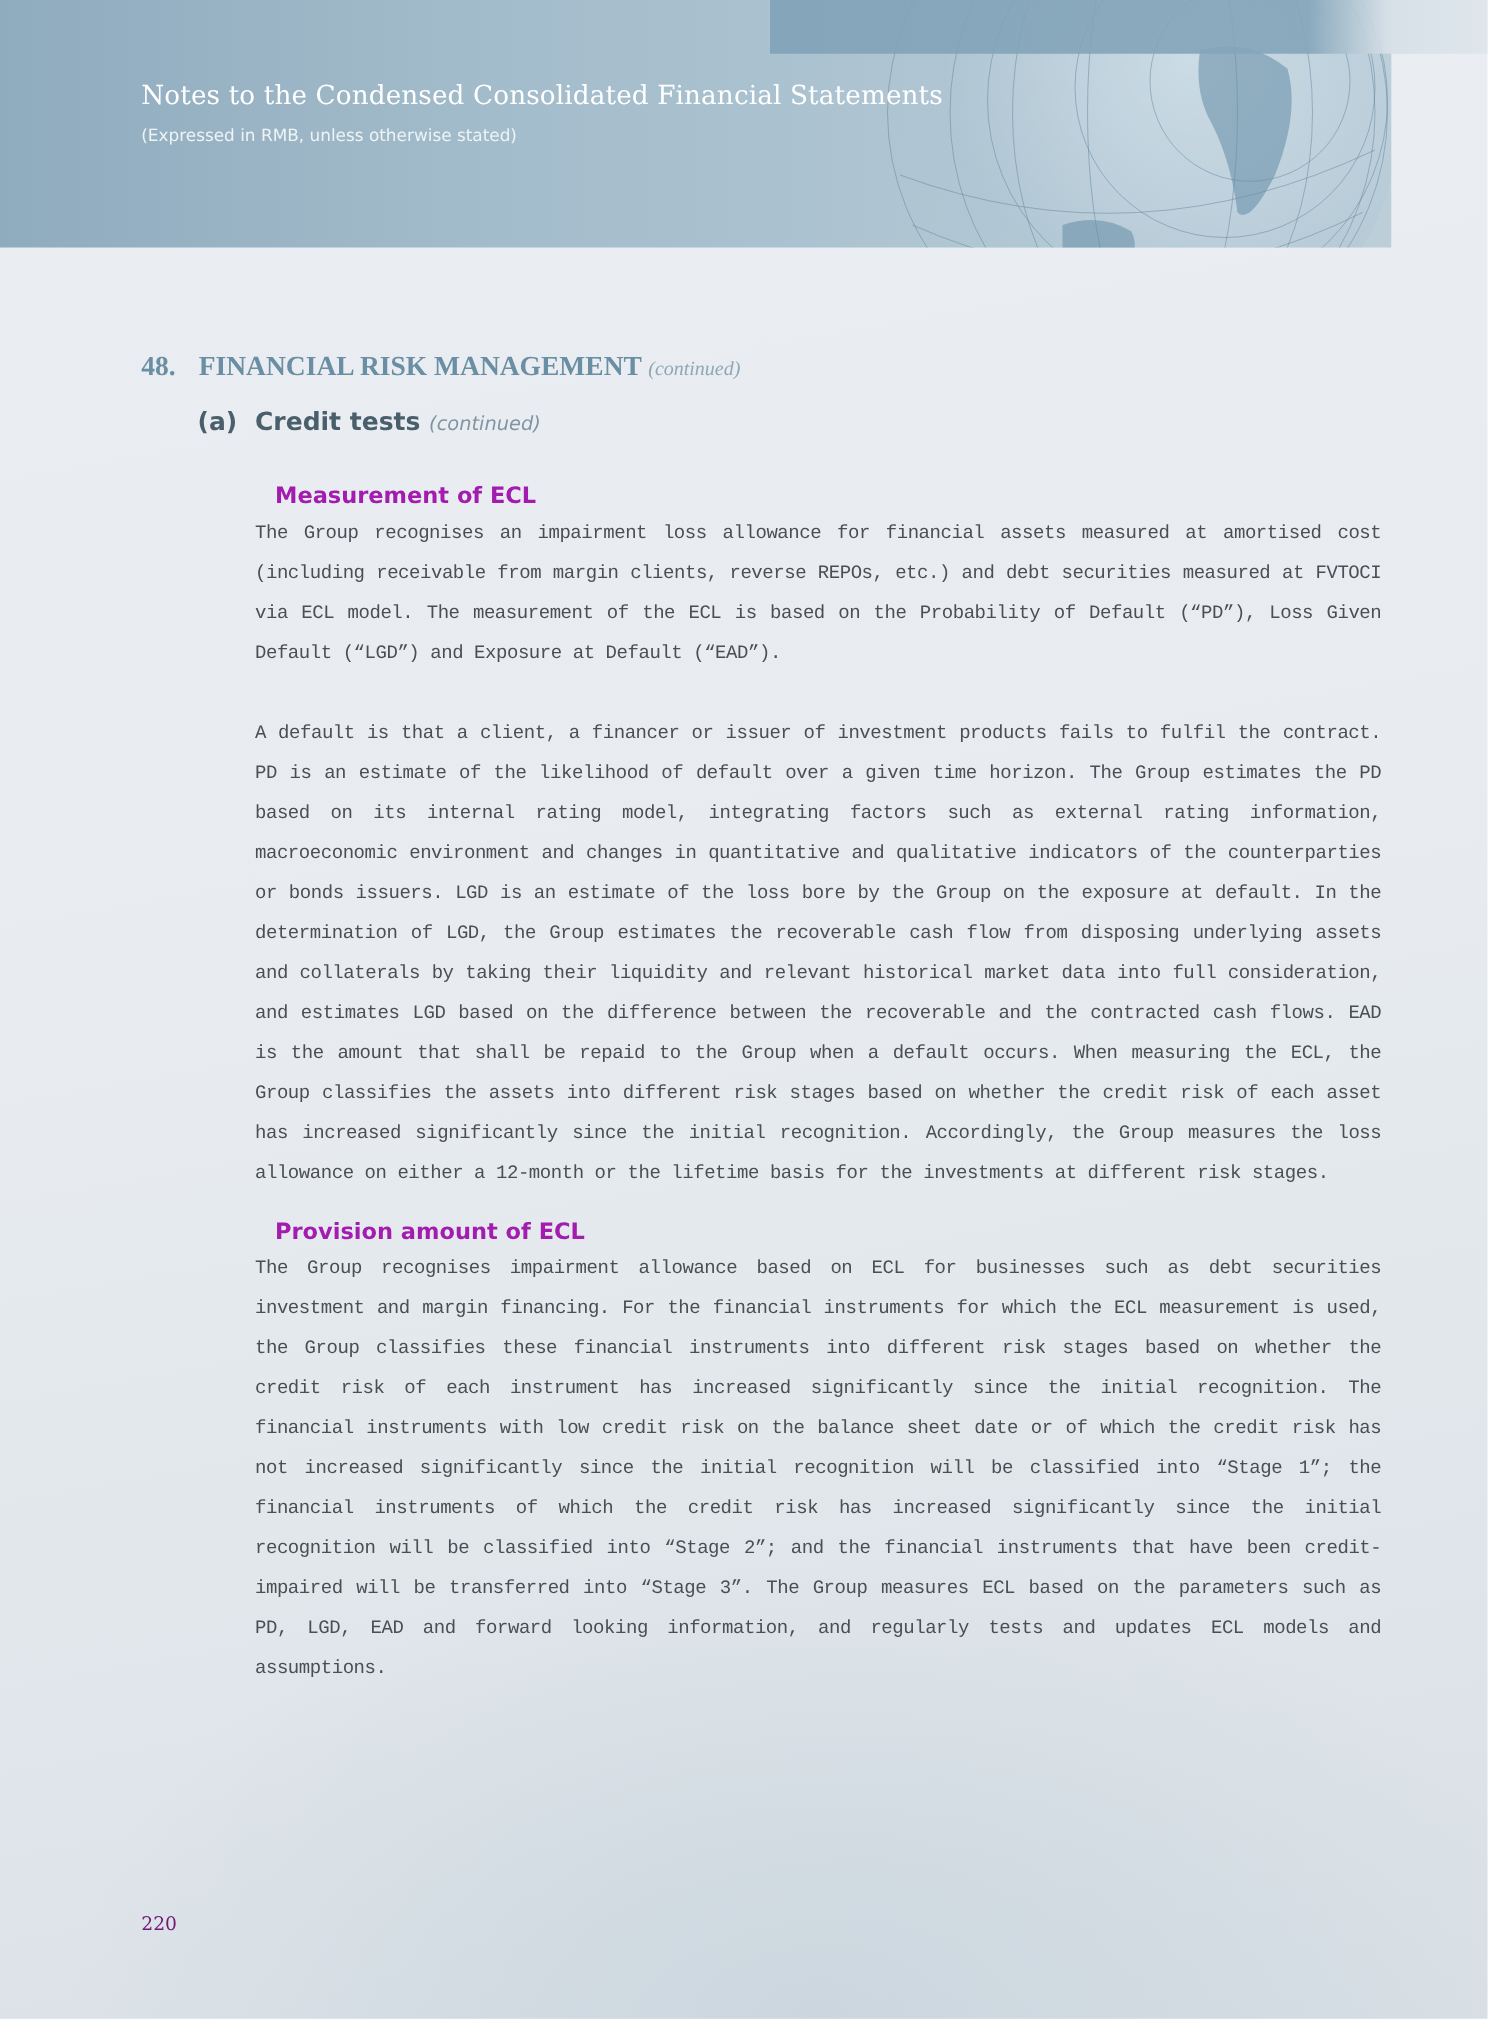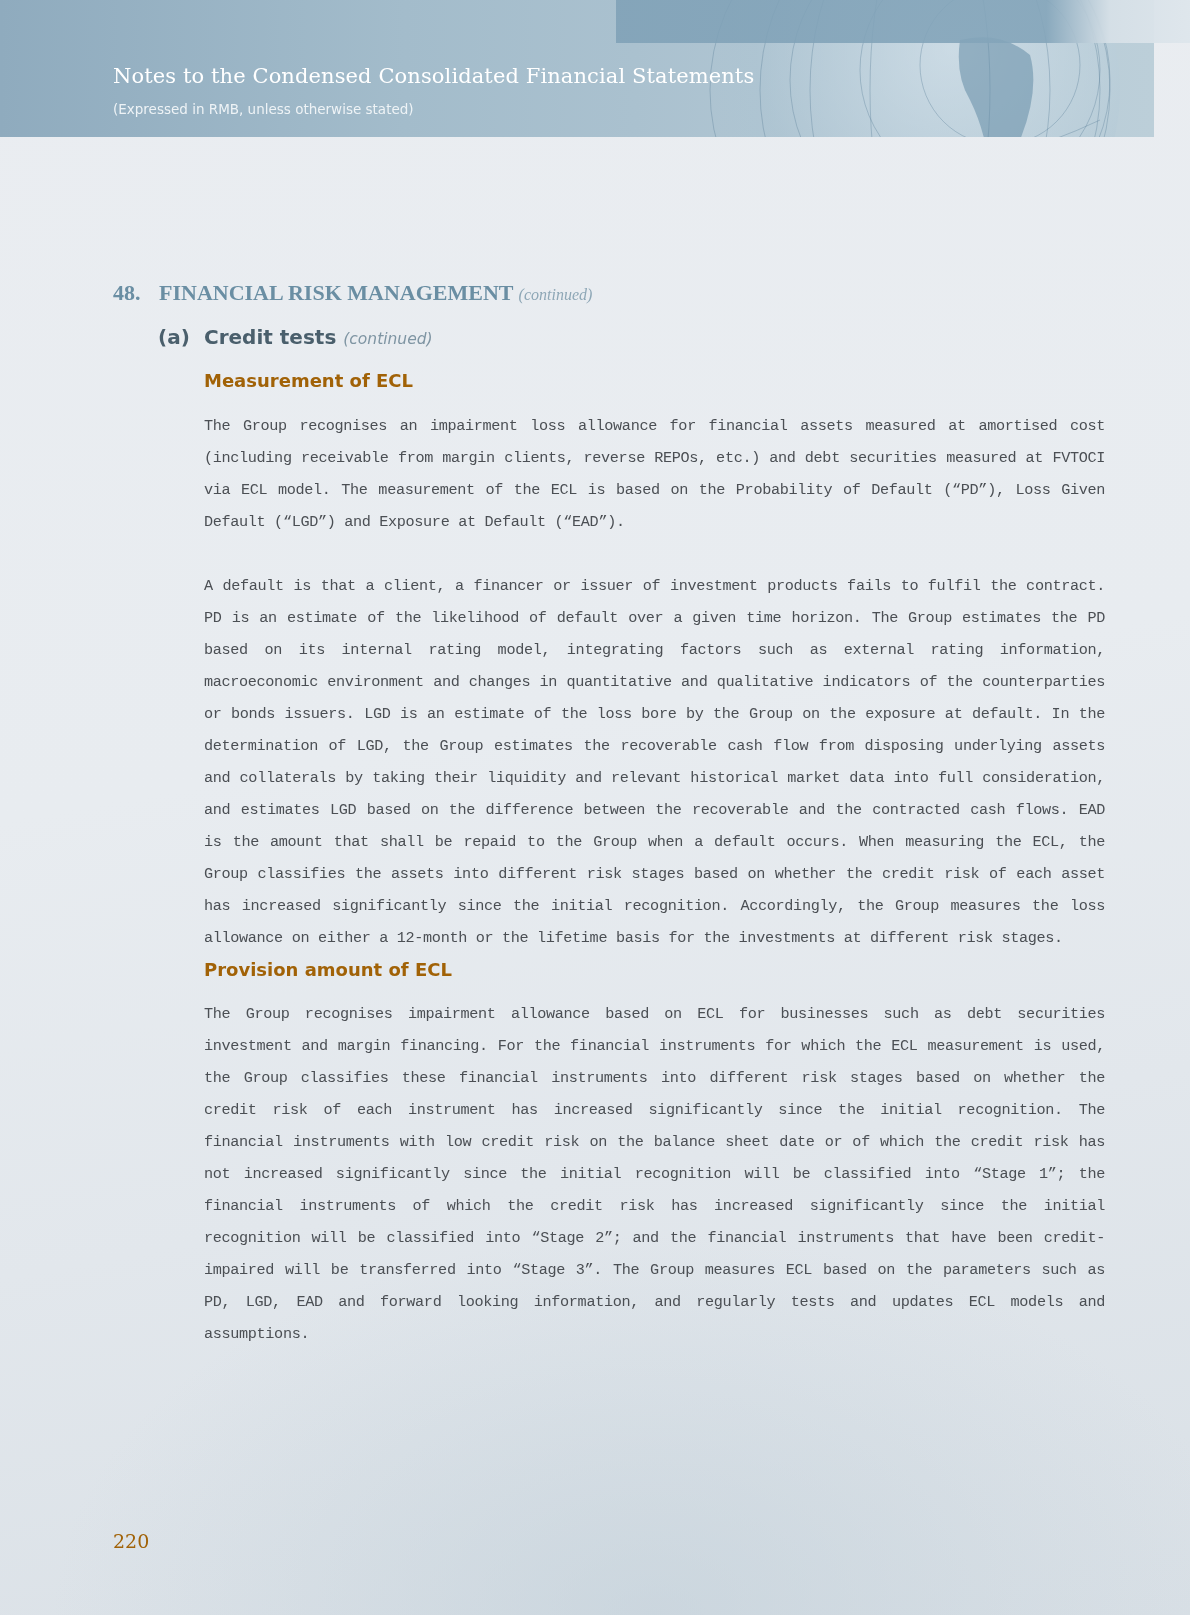--- a/index.html
+++ b/index.html
@@ -6,24 +6,23 @@
   body {
     width:1190px; height:1615px; position:relative; overflow:hidden;
     background: linear-gradient(170deg, #eaedf1 0%, #e8ecf0 45%, #e2e7ec 70%, #d9e0e6 100%);
     font-family: "DejaVu Sans", sans-serif;
   }
   .bg-glow {
     position:absolute; left:0; top:1200px; width:1190px; height:415px;
     background: radial-gradient(ellipse at 55% 100%, rgba(190,205,215,0.55) 0%, rgba(220,228,234,0) 65%);
   }
   .banner {
-    position:absolute; left:0; top:0; width:1113px; height:137px;
+    position:absolute; left:0; top:0; width:1113px; height:198px;
     background: linear-gradient(90deg, #8fabbe 0%, #a3bccb 35%, #aac1cf 55%, #b6cad6 80%, #bccfd9 100%);
     overflow:hidden;
-    padding-left:41px;
   }
   .banner-strip {
     position:absolute; left:616px; top:0; width:574px; height:43px;
     background: linear-gradient(90deg, rgba(126,160,182,0.85) 0%, rgba(132,165,186,0.9) 75%, rgba(214,224,231,0.95) 86%, rgba(222,230,236,0.95) 100%);
   }
   .globe {
     position:absolute; left:700px; top:-120px; width:420px; height:420px;
     border-radius:50%;
     background: radial-gradient(circle at 60% 40%, rgba(220,232,240,0.55) 0%, rgba(170,195,210,0.25) 55%, rgba(140,170,190,0) 70%);
   }
@@ -43,31 +42,31 @@
   }
   .sec-heading .num { display:inline-block; width:46px; }
   .sec-heading .cont { font-weight:normal; font-style:italic; font-size:16px; color:#8ea7b6; }
   .sub-heading {
     position:absolute; left:158px; top:325px; margin:0; white-space:nowrap;
     font-family:"DejaVu Sans", sans-serif; font-weight:bold; font-size:20px; color:#4a5f6c;
   }
   .sub-heading .lbl { display:inline-block; width:46px; }
   .sub-heading .cont { font-weight:normal; font-style:italic; font-size:15.5px; color:#7f95a3; }
   .minor-heading {
-    position:absolute; left:204px; margin:0;
-    font-family:"DejaVu Sans", sans-serif; font-weight:bold; font-size:18px; color:#a16207;
+    position:absolute; left:204px; margin:16px;
+    font-family:"DejaVu Sans", sans-serif; font-weight:bold; font-size:18px; color:#a21caf;
   }
   .para {
     position:absolute; left:204px; width:901px; margin:0;
     font-family:Liberation Mono, monospace; font-size:15.2px; line-height:32px; color:#4b4f54;
     text-align:justify; font-weight:normal; letter-spacing:-0.35px;
   }
   .page-number {
     position:absolute; left:113px; top:1530px; margin:0;
-    font-family:"DejaVu Serif", serif; font-size:19px; color:#a16207;
+    font-family:"DejaVu Serif", serif; font-size:15px; color:#701a75;
   }
 </style>
 </head>
 <body>
 
 <div class="bg-glow"></div>
 
 <div class="banner">
   <div class="globe"></div>
   <svg class="globe-lines" viewBox="0 0 420 420">

